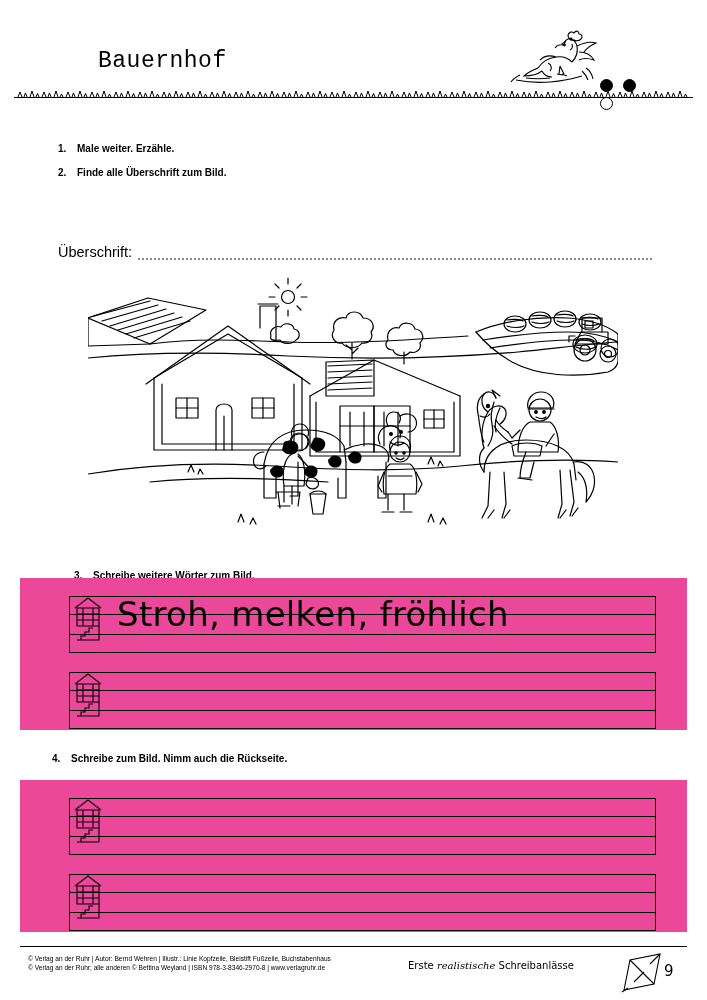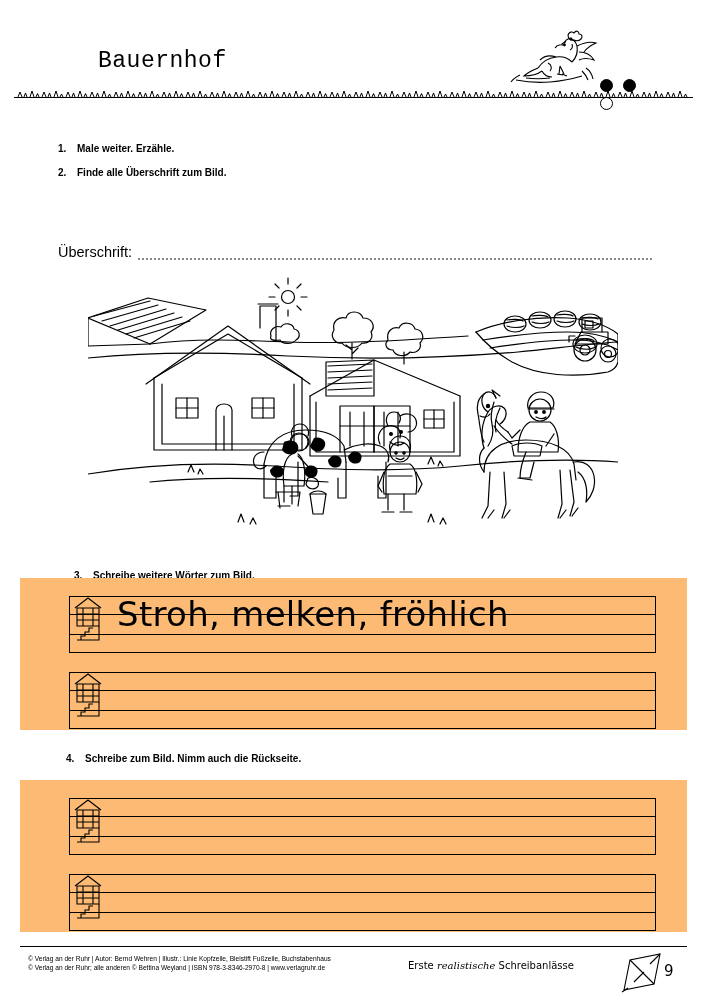--- a/index.html
+++ b/index.html
@@ -50,21 +50,21 @@
     position: absolute;
     font-size: 10px;
     font-weight: bold;
     font-family: "Liberation Sans", sans-serif;
   }
   .task .num { display: inline-block; width: 19px; }
 
   #task1 { left: 58px; top: 143px; }
   #task2 { left: 58px; top: 167px; }
   #task3 { left: 74px; top: 551px; margin-top: 19px; }
-  #task4 { left: 66px; top: 753px; }
+  #task4 { left: 52px; top: 753px; }
 
   
   #headline-row {
     position: absolute; left: 58px; top: 238px; width: 594px; height: 22px;
     display: flex; align-items: flex-end;
   }
   #headline-label { font-size: 14.5px; font-family: "Liberation Sans", sans-serif; }
   #headline-dots {
     flex: 1;
     margin-left: 6px;
@@ -74,21 +74,21 @@
 
   
   #illustration {
     position: absolute;
     left: 88px; top: 266px; width: 530px; height: 268px;
   }
 
   
   .grey-block {
     position: absolute;
-    background: #fdba74;
+    background: #ec4899;
     left: 20px;
     width: 667px;
   }
   #block-a { top: 578px; height: 152px; }
   #block-b { top: 780px; height: 152px; }
 
   .lineset {
     position: absolute;
     left: 49px;
     width: 587px;

